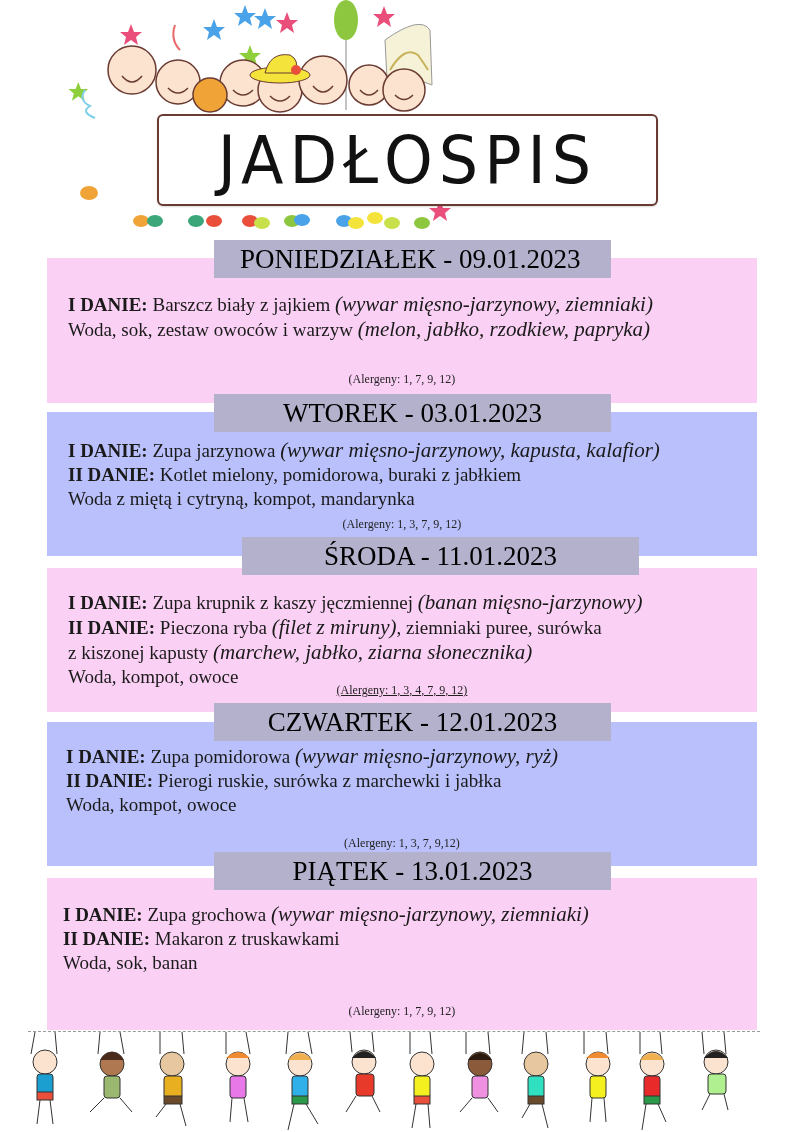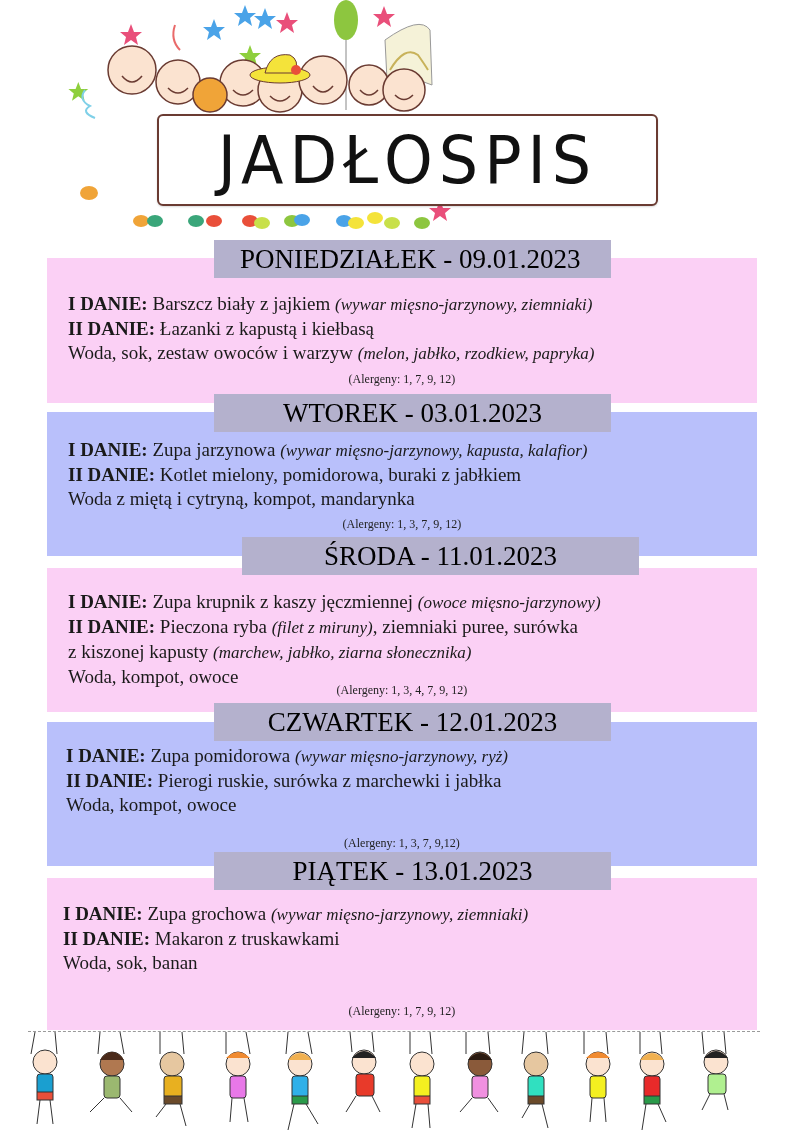--- a/index.html
+++ b/index.html
@@ -26,21 +26,21 @@
     .day-header {
       position: absolute; left: 214px; width: 397px; height: 38px; background: #b4b1cd;
       display: flex; align-items: center; justify-content: center;
       font-family: "Liberation Serif", "DejaVu Serif", serif; font-size: 27px; color: #000000;
       z-index: 2;
     }
     .day-header.first { justify-content: flex-start; padding-left: 26px; box-sizing: border-box; }
     .menu-lines { position: absolute; left: 0; right: 0; font-family: "Liberation Serif", "DejaVu Serif", serif; font-size: 19px; line-height: 24px; }
     .menu-line { white-space: nowrap; }
     .menu-line b { font-weight: bold; }
-    .menu-line i { font-style: italic; font-size: 17px; }
+    .menu-line i { font-style: italic; font-size: 21px; }
     .allergens { position: absolute; left: 0; right: 0; text-align: center; font-family: "Liberation Serif", "DejaVu Serif", serif; font-size: 12px; color: #222; }
 
     .dash-line { position: absolute; left: 28px; top: 1031px; width: 732px; height: 0; border-top: 1px dashed #9a9a9a; }
     .footer-art { position: absolute; left: 0; top: 1032px; width: 800px; height: 100px; }
   </style>
 </head>
 <body>
 
 <div class="header-art">
   <svg width="800" height="232" viewBox="0 0 800 232" xmlns="http://www.w3.org/2000/svg">
@@ -110,45 +110,44 @@
     </g>
   </svg>
   <div class="sign">
     <span class="sign-title">JADŁOSPIS</span>
   </div>
 </div>
 
 <div class="panel pink" style="top:258px;height:145px;">
   <div class="menu-lines" style="top:34px;padding-left:21px;">
     <div class="menu-line"><b>I DANIE:</b><span> Barszcz biały z jajkiem </span><i>(wywar mięsno-jarzynowy, ziemniaki)</i></div>
-    <div class="menu-line"><b>II DANIE:</b><span> Łazanki z kapustą i kiełbasą</span></div>
     <div class="menu-line"><span>Woda, sok, zestaw owoców i warzyw </span><i>(melon, jabłko, rzodkiew, papryka)</i></div>
   </div>
   <div class="allergens" style="top:114px;">(Alergeny: 1, 7, 9, 12)</div>
 </div>
 <div class="day-header first" style="top:240px;">PONIEDZIAŁEK - 09.01.2023</div>
 
 <div class="panel blue" style="top:412px;height:144px;">
   <div class="menu-lines" style="top:26px;padding-left:21px;">
     <div class="menu-line"><b>I DANIE:</b><span> Zupa jarzynowa </span><i>(wywar mięsno-jarzynowy, kapusta, kalafior)</i></div>
     <div class="menu-line"><b>II DANIE:</b><span> Kotlet mielony, pomidorowa, buraki z jabłkiem</span></div>
     <div class="menu-line"><span>Woda z miętą i cytryną, kompot, mandarynka</span></div>
   </div>
   <div class="allergens" style="top:105px;">(Alergeny: 1, 3, 7, 9, 12)</div>
 </div>
 <div class="day-header" style="top:394px;">WTOREK - 03.01.2023</div>
 
 <div class="panel pink" style="top:568px;height:144px;">
   <div class="menu-lines" style="top:22px;padding-left:21px;">
-    <div class="menu-line"><b>I DANIE:</b><span> Zupa krupnik z kaszy jęczmiennej </span><i>(owoce mięsno-jarzynowy)</i></div>
+    <div class="menu-line"><b>I DANIE:</b><span> Zupa krupnik z kaszy jęczmiennej </span><i>(banan mięsno-jarzynowy)</i></div>
     <div class="menu-line"><b>II DANIE:</b><span> Pieczona ryba </span><i>(filet z miruny)</i><span>, ziemniaki puree, surówka</span></div>
     <div class="menu-line"><span>z kiszonej kapusty </span><i>(marchew, jabłko, ziarna słonecznika)</i></div>
     <div class="menu-line"><span>Woda, kompot, owoce</span></div>
   </div>
-  <div class="allergens" style="top:115px;">(Alergeny: 1, 3, 4, 7, 9, 12)</div>
+  <div class="allergens" style="top:115px;text-decoration:underline;">(Alergeny: 1, 3, 4, 7, 9, 12)</div>
 </div>
 <div class="day-header" style="top:537px;margin-left:28px;">ŚRODA - 11.01.2023</div>
 
 <div class="panel blue" style="top:722px;height:144px;">
   <div class="menu-lines" style="top:22px;padding-left:19px;">
     <div class="menu-line"><b>I DANIE:</b><span> Zupa pomidorowa </span><i>(wywar mięsno-jarzynowy, ryż)</i></div>
     <div class="menu-line"><b>II DANIE:</b><span> Pierogi ruskie, surówka z marchewki i jabłka</span></div>
     <div class="menu-line"><span>Woda, kompot, owoce</span></div>
   </div>
   <div class="allergens" style="top:114px;">(Alergeny: 1, 3, 7, 9,12)</div>

